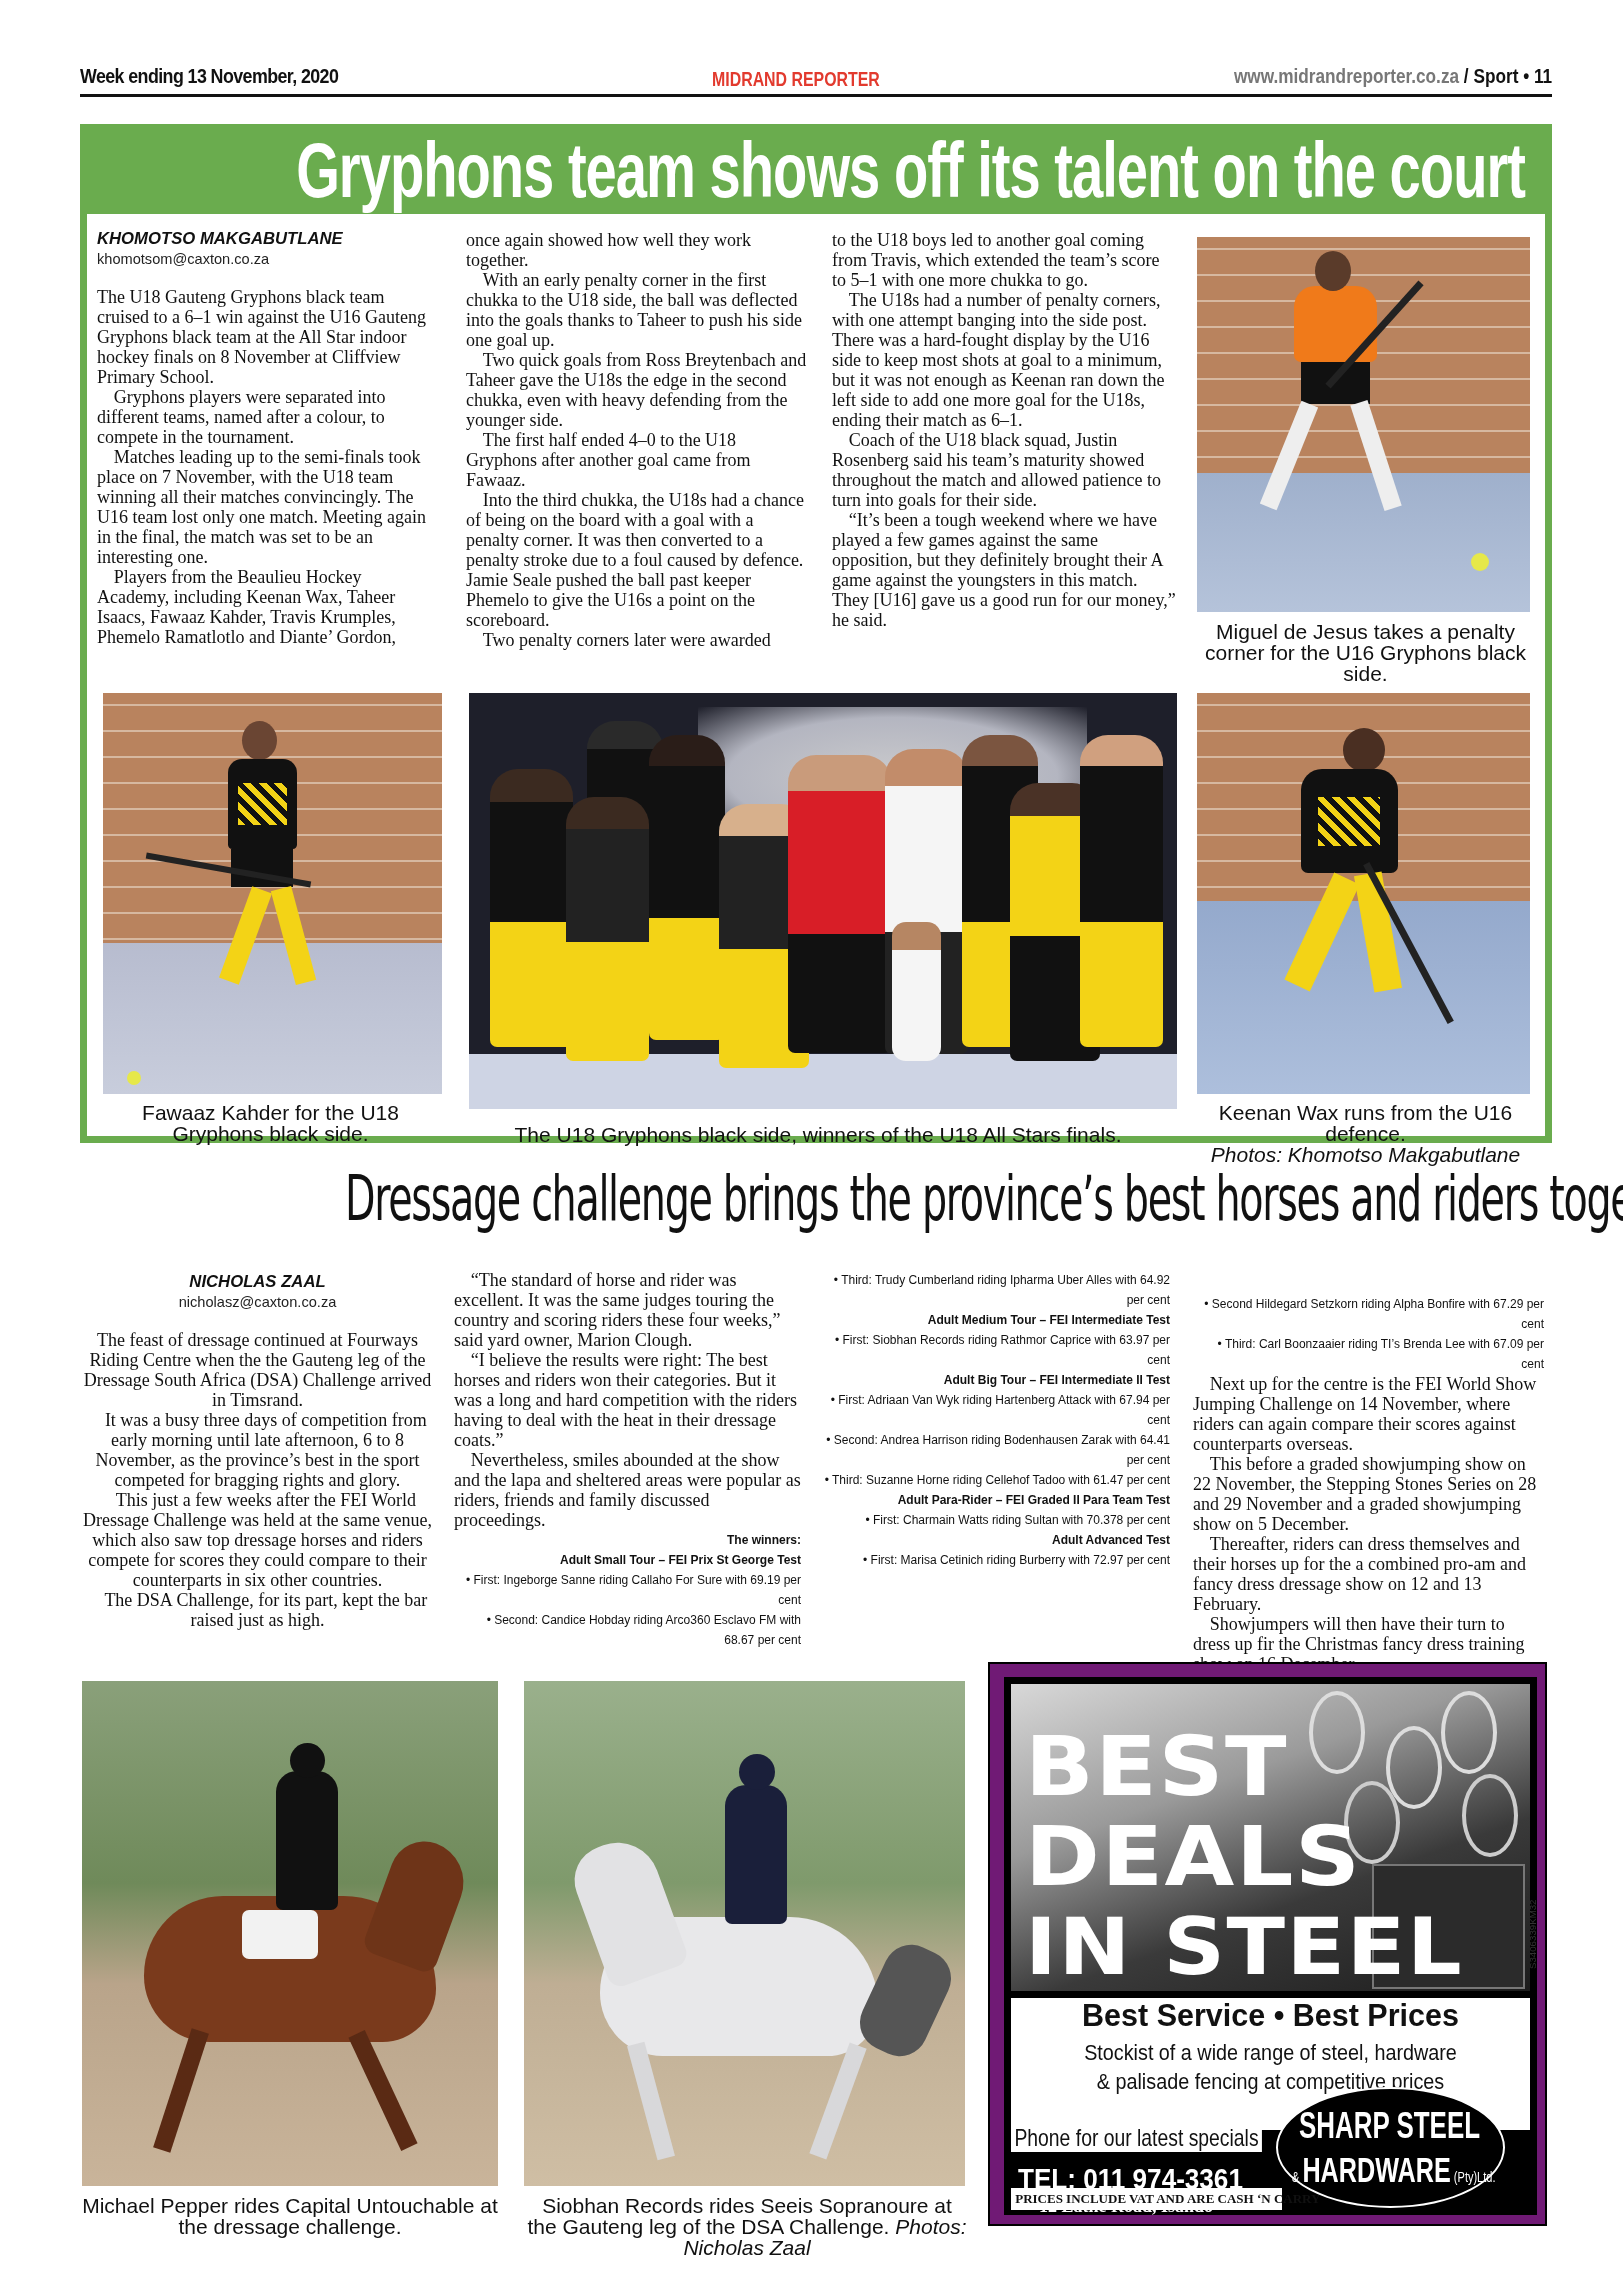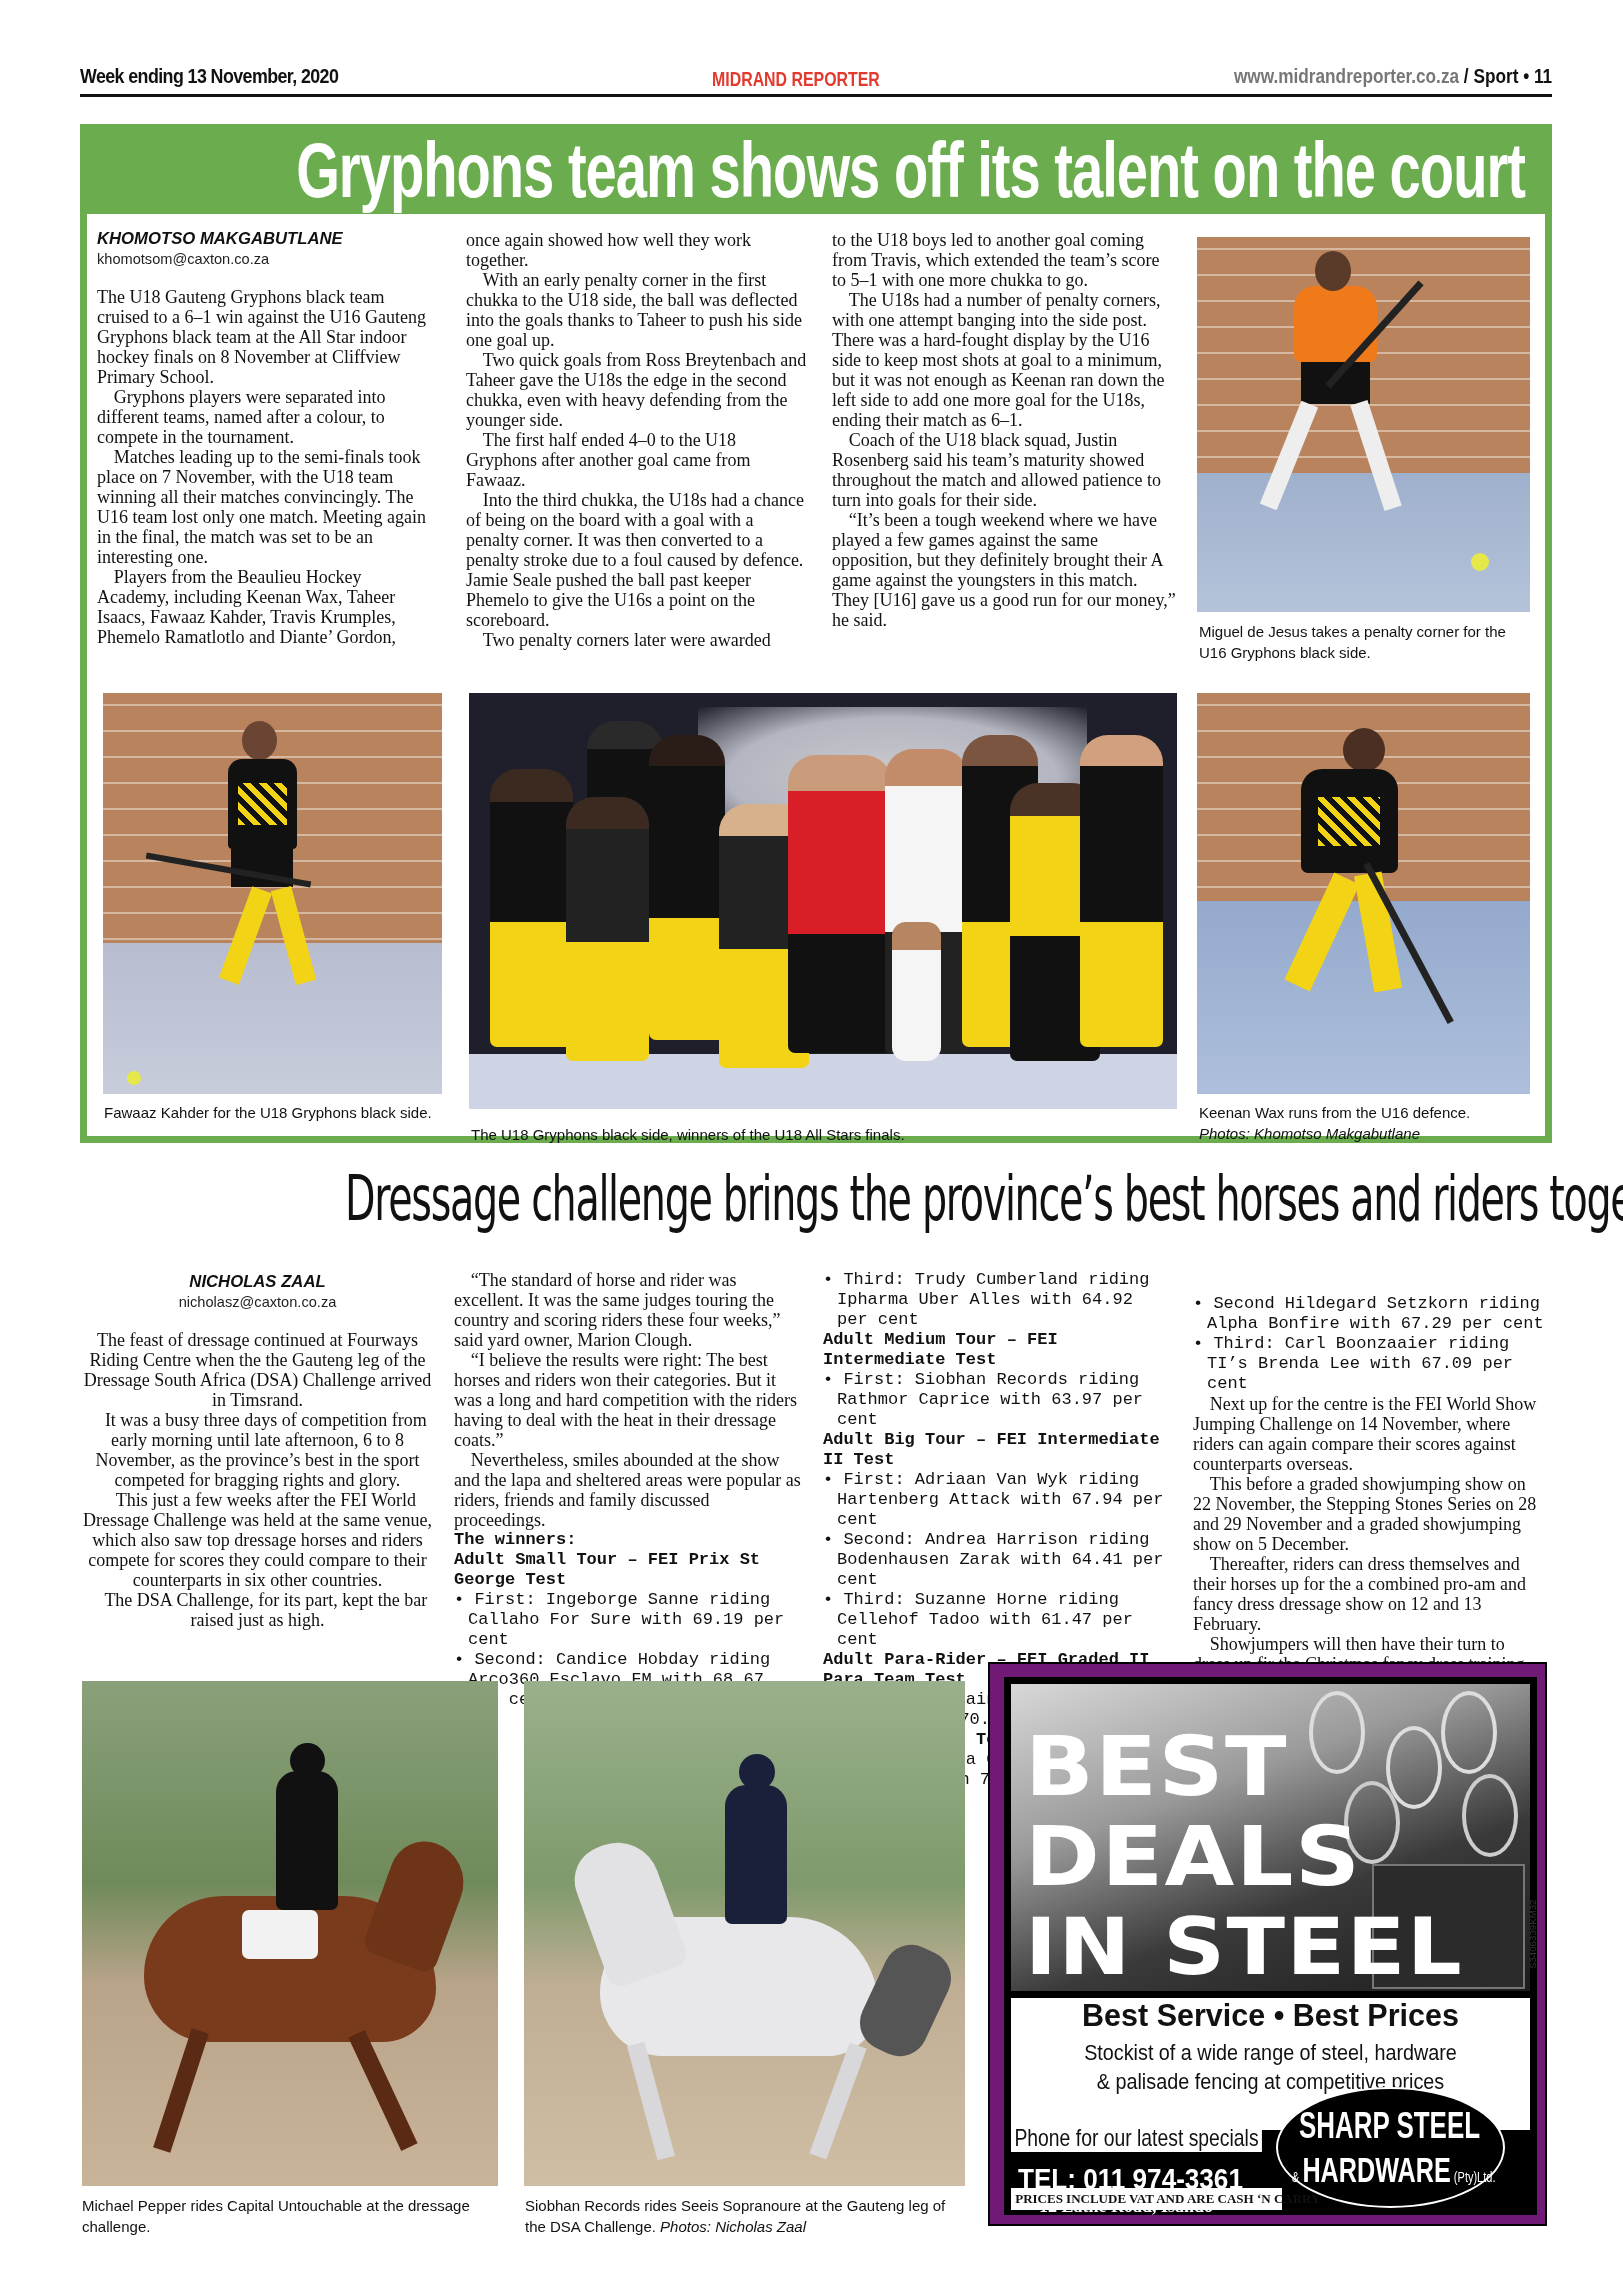--- a/index.html
+++ b/index.html
@@ -19,32 +19,32 @@
   .hockey-inner { position: absolute; left: 7px; top: 90px; width: 1458px; height: 922px; background: #fff; }
   .hockey-headline { position: absolute; left: 14px; top: 7px; width: 1444px; text-align: center; font-family: "Liberation Sans", sans-serif; font-weight: bold; font-size: 78px; color: #fff; line-height: 78px; letter-spacing: -1.4px; transform: scaleX(0.72); transform-origin: center; white-space: nowrap; }
 
   .byline-name { font-family: "Liberation Sans", sans-serif; font-weight: bold; font-style: italic; font-size: 16.7px; }
   .byline-email { font-family: "Liberation Sans", sans-serif; font-size: 14.6px; color: #222; margin-bottom: 18px; }
   .col { position: absolute; font-size: 18px; line-height: 20px; text-align: left; }
   .col p { text-indent: 16.7px; }
   .col p.noind { text-indent: 0; }
 
   .photo { position: absolute; overflow: hidden; }
-  .caption { position: absolute; font-family: "Liberation Sans", sans-serif; font-size: 15px; line-height: 21px; }
+  .caption { position: absolute; font-family: "Liberation Sans", sans-serif; font-size: 21px; line-height: 21px; text-align: center; }
   .caption .credit { font-style: italic; }
 
   
   .brick { background:
       repeating-linear-gradient(0deg, #b9835e 0 23.6px, #d6b8a0 23.6px 26px),
       #b9835e; }
   .player { position: absolute; }
 
   
   .dressage-headline { position: absolute; left: 80px; top: 1161px; width: 1472px; text-align: center; font-family: "DejaVu Sans", sans-serif; font-size: 62px; line-height: 76px; letter-spacing: -2.1px; transform: scaleX(0.64); transform-origin: center; white-space: nowrap; }
-  .list-sans { font-family: Liberation Mono, monospace; font-size: 17px; line-height: 20px; }
+  .list-sans { font-family: Liberation Sans, sans-serif; font-size: 12px; line-height: 20px; text-align: right; }
   .list-sans .hd { font-weight: bold; }
   .list-sans .it { padding-left: 14px; text-indent: -14px; }
 
   
   .ad-frame { position: absolute; left: 988px; top: 1662px; width: 559px; height: 564px; border: 2.1px solid #000; background: #701a75; }
   .ad-inner { position: absolute; left: 14px; top: 12.5px; width: 533px; height: 538px; background: #000; }
   .ad-photo { position: absolute; left: 7px; top: 7px; width: 519px; height: 307px; overflow: hidden;
      background: linear-gradient(160deg, #d8d8d8 0%, #9a9a9a 35%, #3a3a3a 65%, #1c1c1c 100%); }
   .ad-big { position: absolute; left: 14px; font-family: "DejaVu Sans", sans-serif; font-weight: bold; color: #fff; font-size: 82px; line-height: 82px; letter-spacing: 1.4px; transform: scaleX(1.1); transform-origin: left; }
   .ad-white { position: absolute; left: 7px; top: 321px; width: 519px; height: 132px; background: #fff; }

